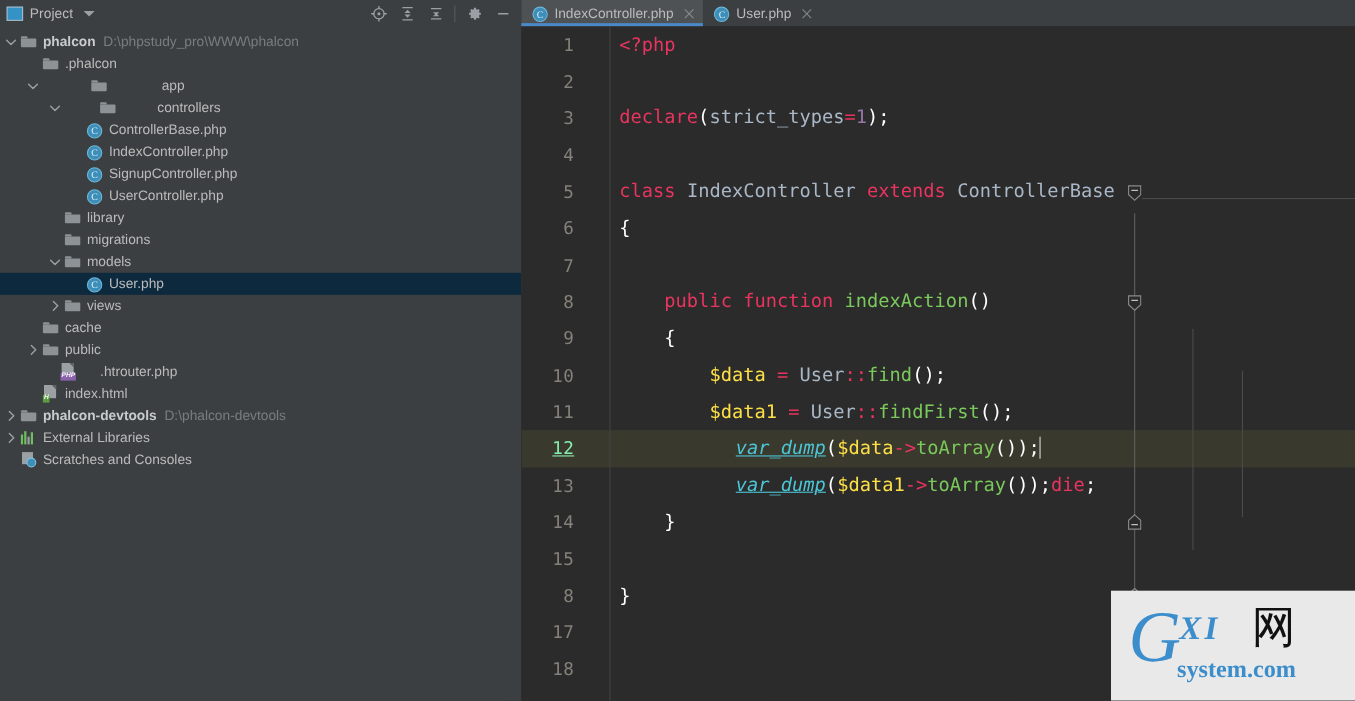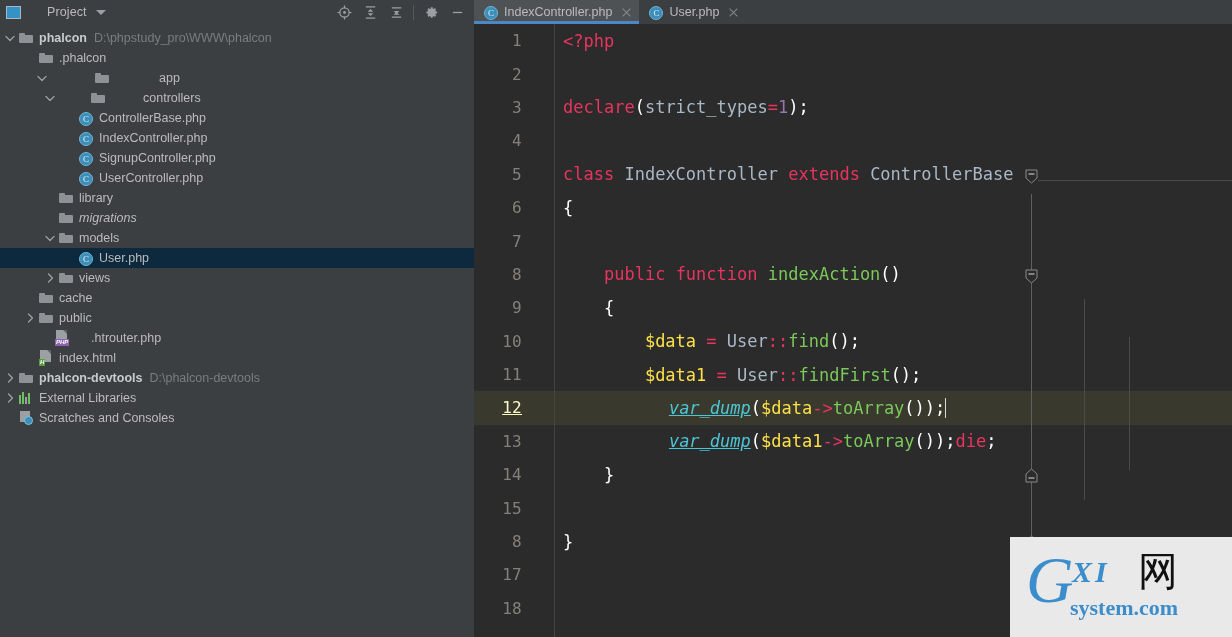--- a/index.html
+++ b/index.html
@@ -26,21 +26,21 @@
     position: relative;
   }
   .proj-icon {
     width: 15px; height: 13px;
     border: 1px solid #a9b7c6;
     background: #3592c4;
     margin-right: 6px;
     flex: none;
   }
   .proj-label {
-    font-size: 12.5px; color: #bbbbbb; letter-spacing: .1px; margin-left: 20px;
+    font-size: 12.5px; color: #bbbbbb; letter-spacing: .1px;
   }
   .caret-down {
     width: 0; height: 0;
     border-left: 5px solid transparent;
     border-right: 5px solid transparent;
     border-top: 5px solid #9aa0a6;
     margin-left: 9px;
   }
   #hdr-tools {
     margin-left: auto; display: flex; align-items: center; gap: 0px;
@@ -144,21 +144,21 @@
     font-size: 17px;
   }
   .crow {
     height: 33.4px; position: relative; display: flex; align-items: center;
   }
   .crow.cur { background: #3a392e; }
   .gutter-num {
     width: 57px; text-align: right; padding-right: 9px; flex: none;
     color: #85817a; font-size: 16px; letter-spacing: .3px;
   }
-  .crow.cur .gutter-num { color: #fef9c3; text-decoration: underline; }
+  .crow.cur .gutter-num { color: #86efac; text-decoration: underline; }
   .gutter-fold {
     width: 23px; flex: none; position: relative; height: 100%;
   }
   .code-text {
     padding-left: 9px; white-space: pre; color: #a9b7c6; flex: 1;
     position: relative;
   }
   
   #gutter-sep {
     position: absolute; left: 80px; top: 0; bottom: 0; width: 1px; background: #414442; z-index: 3;
@@ -275,21 +275,21 @@
           </span>
           <span class="ico folder"></span>
           <span class="label bold">phalcon</span>
           <span class="path">D:\phpstudy_pro\WWW\phalcon</span>
         </div>
         <div class="row" style="padding-left: 24px;">
           <span class="arrow"></span>
           <span class="ico folder"></span>
           <span class="label">.phalcon</span>
         </div>
-        <div class="row" style="padding-left: 36px; gap: 44px;">
+        <div class="row" style="padding-left: 24px; gap: 44px;">
           <span class="arrow">
             <svg width="12" height="12" viewBox="0 0 12 12">
               <path d="M2 4.5L6 8.5L10 4.5" fill="none" stroke="#9aa0a6" stroke-width="1.3" stroke-linecap="round" stroke-linejoin="round"></path>
             </svg>
           </span>
           <span class="ico folder"></span>
           <span class="label">app</span>
         </div>
         <div class="row" style="padding-left: 44px; gap: 32px;">
           <span class="arrow">
@@ -318,21 +318,21 @@
         <div class="row" style="padding-left: 64px;">
           <span class="arrow"></span>
           <span class="classico">C</span>
           <span class="label">UserController.php</span>
         </div>
         <div class="row" style="padding-left: 44px;">
           <span class="arrow"></span>
           <span class="ico folder"></span>
           <span class="label">library</span>
         </div>
-        <div class="row" style="padding-left: 44px; font-style: italic;">
+        <div class="row" style="padding-left: 44px;">
           <span class="arrow"></span>
           <span class="ico folder"></span>
           <span class="label">migrations</span>
         </div>
         <div class="row" style="padding-left: 44px;">
           <span class="arrow">
             <svg width="12" height="12" viewBox="0 0 12 12">
               <path d="M2 4.5L6 8.5L10 4.5" fill="none" stroke="#9aa0a6" stroke-width="1.3" stroke-linecap="round" stroke-linejoin="round"></path>
             </svg>
           </span>

